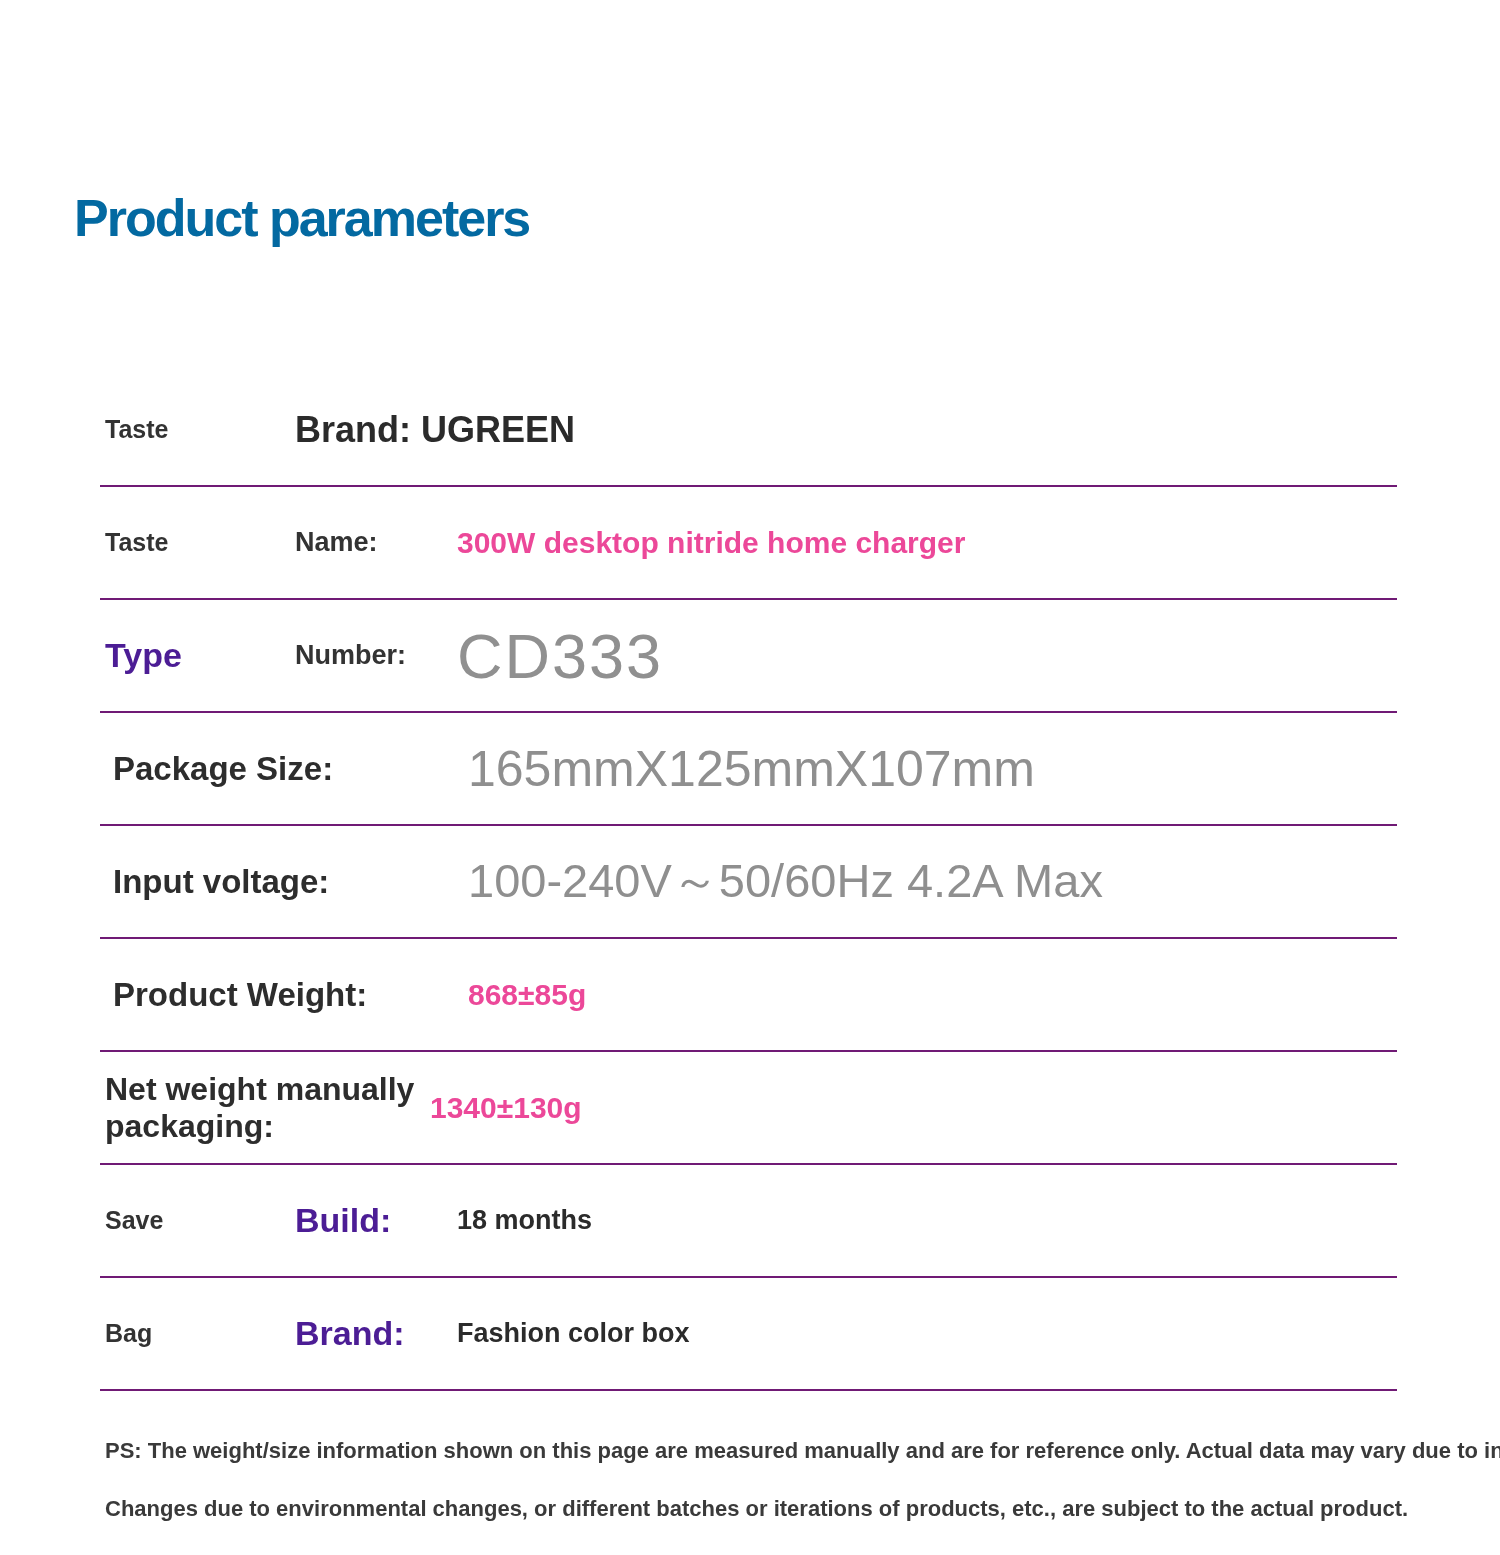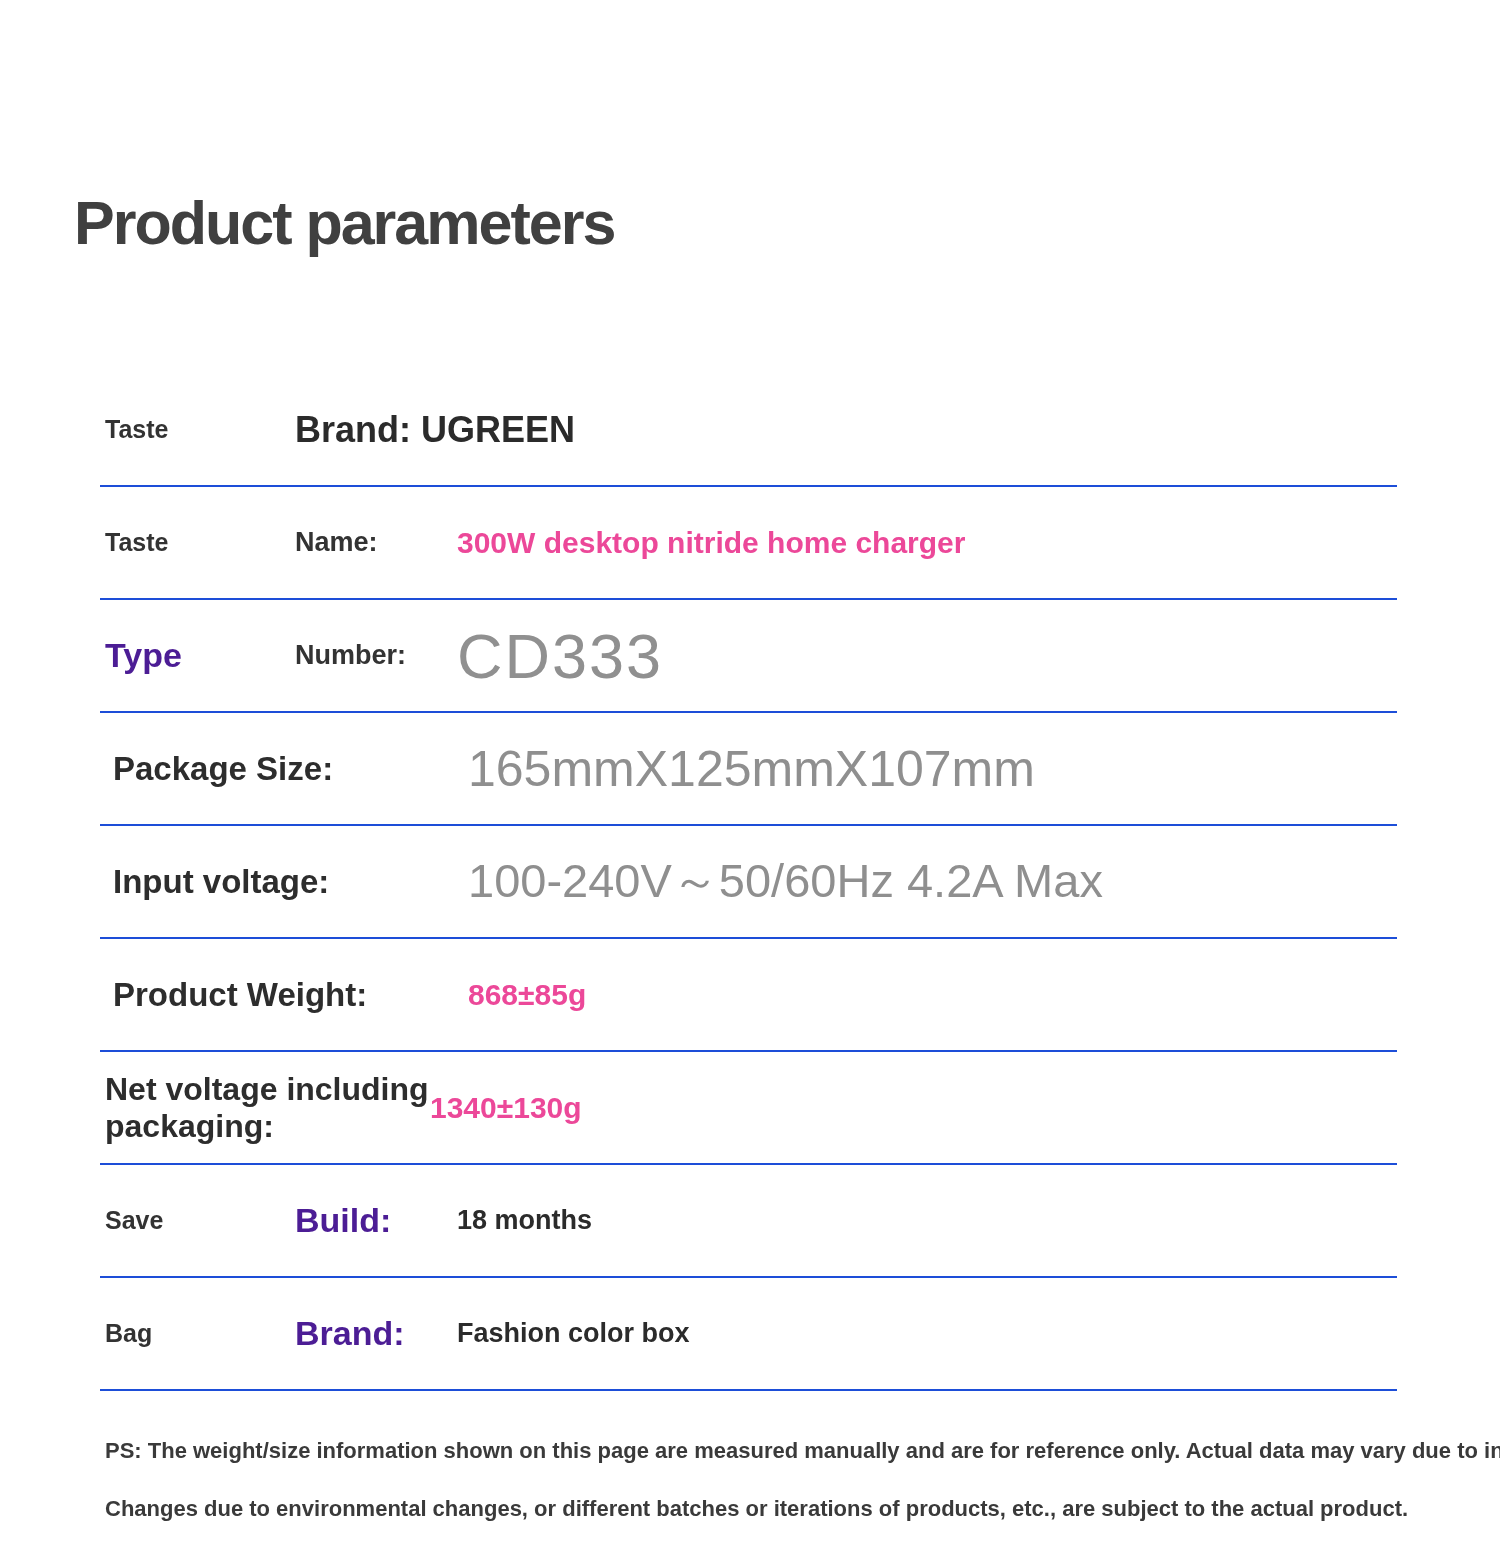--- a/index.html
+++ b/index.html
@@ -12,37 +12,37 @@
     width: 1500px;
     height: 1555px;
     background: #ffffff;
     font-family: "Liberation Sans", sans-serif;
     overflow: hidden;
   }
   .page-title {
     position: absolute;
     left: 74px;
     top: 188px;
-    font-size: 61px;
+    font-size: 52px;
     font-weight: 800;
     letter-spacing: -2px;
-    color: #404040;
+    color: #0369a1;
     white-space: nowrap;
   }
   .spec-table {
     position: absolute;
     left: 100px;
     top: 374px;
     width: 1297px;
   }
   .row {
     display: flex;
     align-items: center;
     height: 111px;
-    border-bottom: 2px solid #1d4ed8;
+    border-bottom: 2px solid #701a75;
   }
   .c1 { width: 195px; padding-left: 5px; box-sizing: border-box; flex: 0 0 auto; }
   .c1-wide { width: 360px; padding-left: 5px; box-sizing: border-box; flex: 0 0 auto; }
   .c2 { width: 162px; flex: 0 0 auto; }
   .c3 { flex: 1 1 auto; min-width: 0; }
 
   .lbl-sm {
     font-size: 25px;
     font-weight: 700;
     color: #333333;
@@ -151,21 +151,21 @@
       <div class="c1-wide big-label">Input voltage:</div>
       <div class="c3 val-gray-lg">100-240V～50/60Hz 4.2A Max</div>
     </div>
 
     <div class="row">
       <div class="c1-wide big-label">Product Weight:</div>
       <div class="c3 val-bold">868±85g</div>
     </div>
 
     <div class="row">
-      <div class="c1-wide wrap-label">Net voltage including packaging:</div>
+      <div class="c1-wide wrap-label">Net weight manually packaging:</div>
       <div class="c3 val-bold">1340±130g</div>
     </div>
 
     <div class="row">
       <div class="c1 lbl-sm">Save</div>
       <div class="c2 lbl-lg">Build:</div>
       <div class="c3 val-bold-md">18 months</div>
     </div>
 
     <div class="row">

